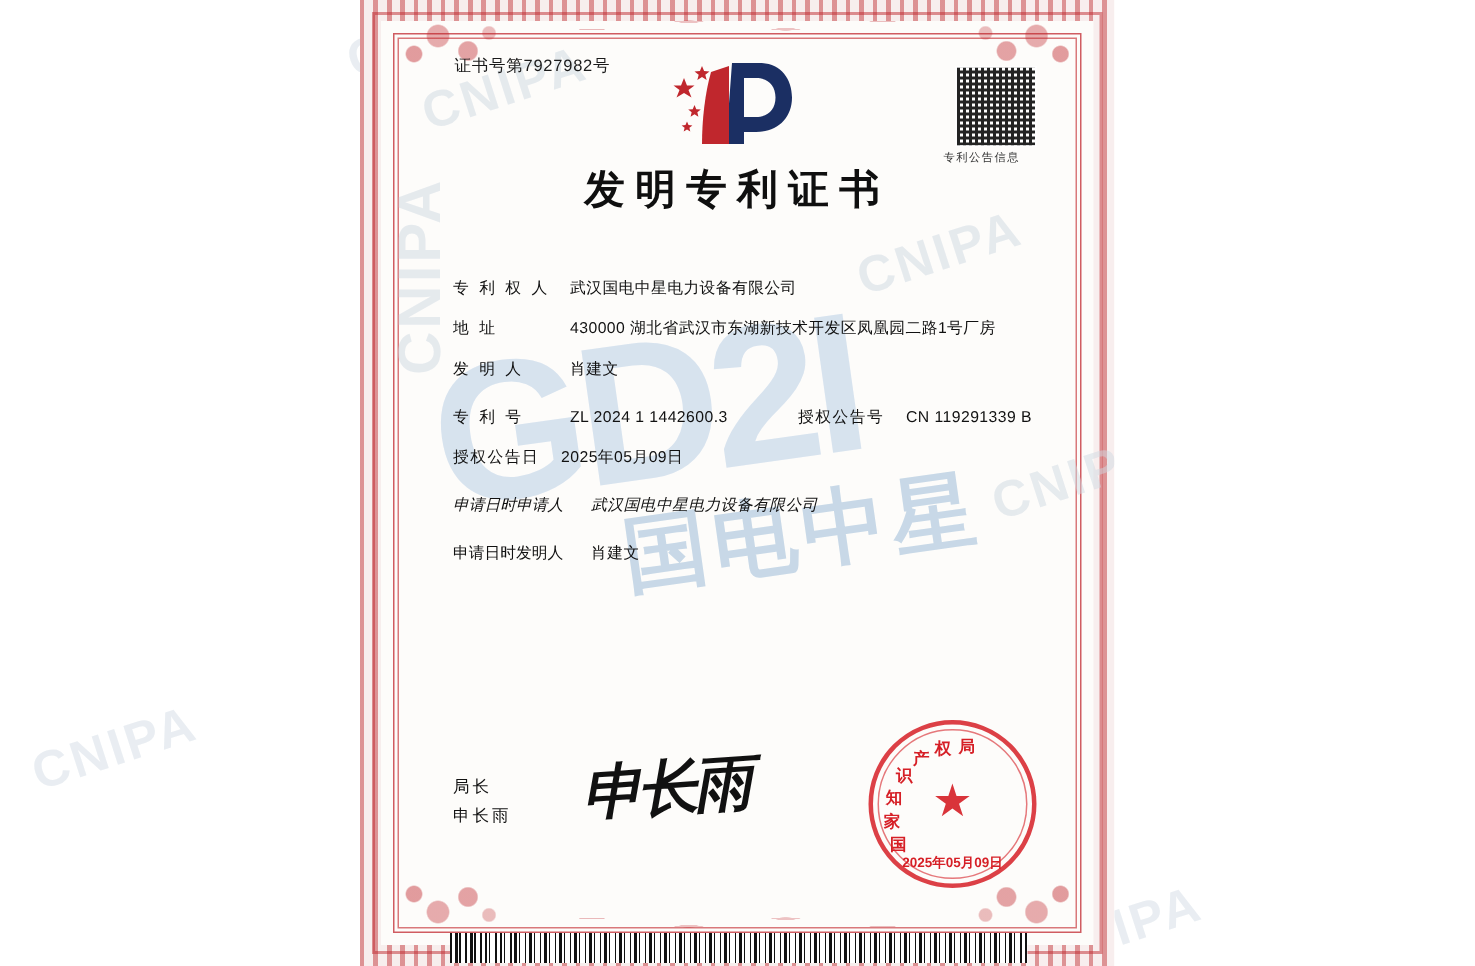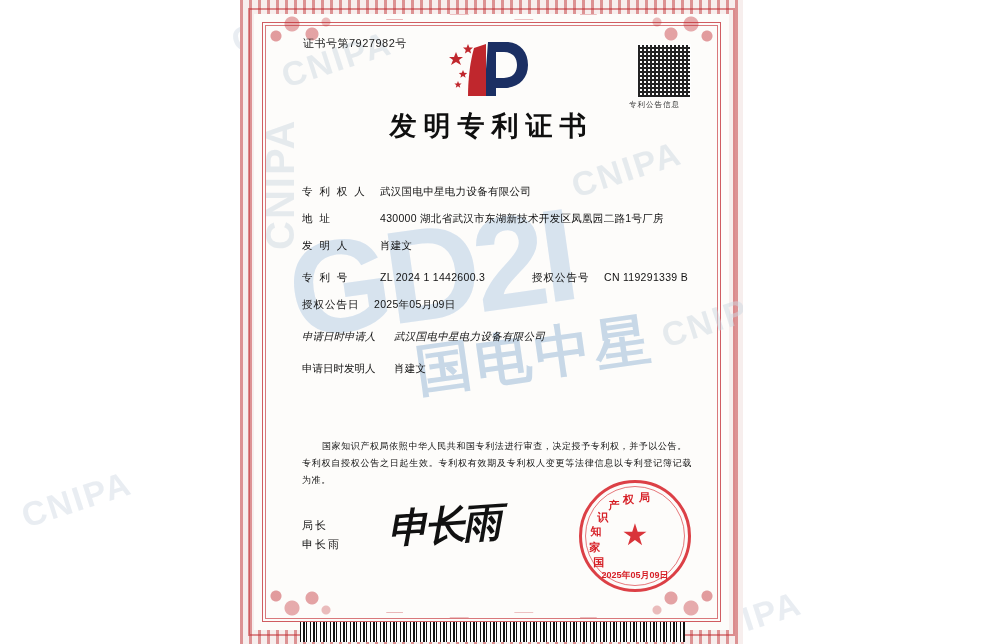--- a/index.html
+++ b/index.html
@@ -333,24 +333,20 @@
         <div class="val">武汉国电中星电力设备有限公司</div>
       </div>
 
       <div class="row" style="margin-top:18px;">
         <div class="lab" style="width:92px;flex:0 0 92px;letter-spacing:0px;">申请日时发明人</div>
         <div class="val">肖建文</div>
       </div>
 
     </div>
 
-    <div class="para">
-      <p class="indent">国家知识产权局依照中华人民共和国专利法进行审查，决定授予专利权，并予以公告。</p>
-      <p>专利权自授权公告之日起生效。专利权有效期及专利权人变更等法律信息以专利登记簿记载为准。</p>
-    </div>
 
     <div class="sig-label">
       <div>局长</div>
       <div>申长雨</div>
     </div>
     <div class="sig-script">申长雨</div>
 
     <div class="seal">
       <div class="ring"></div>
       <div class="ring2"></div>

